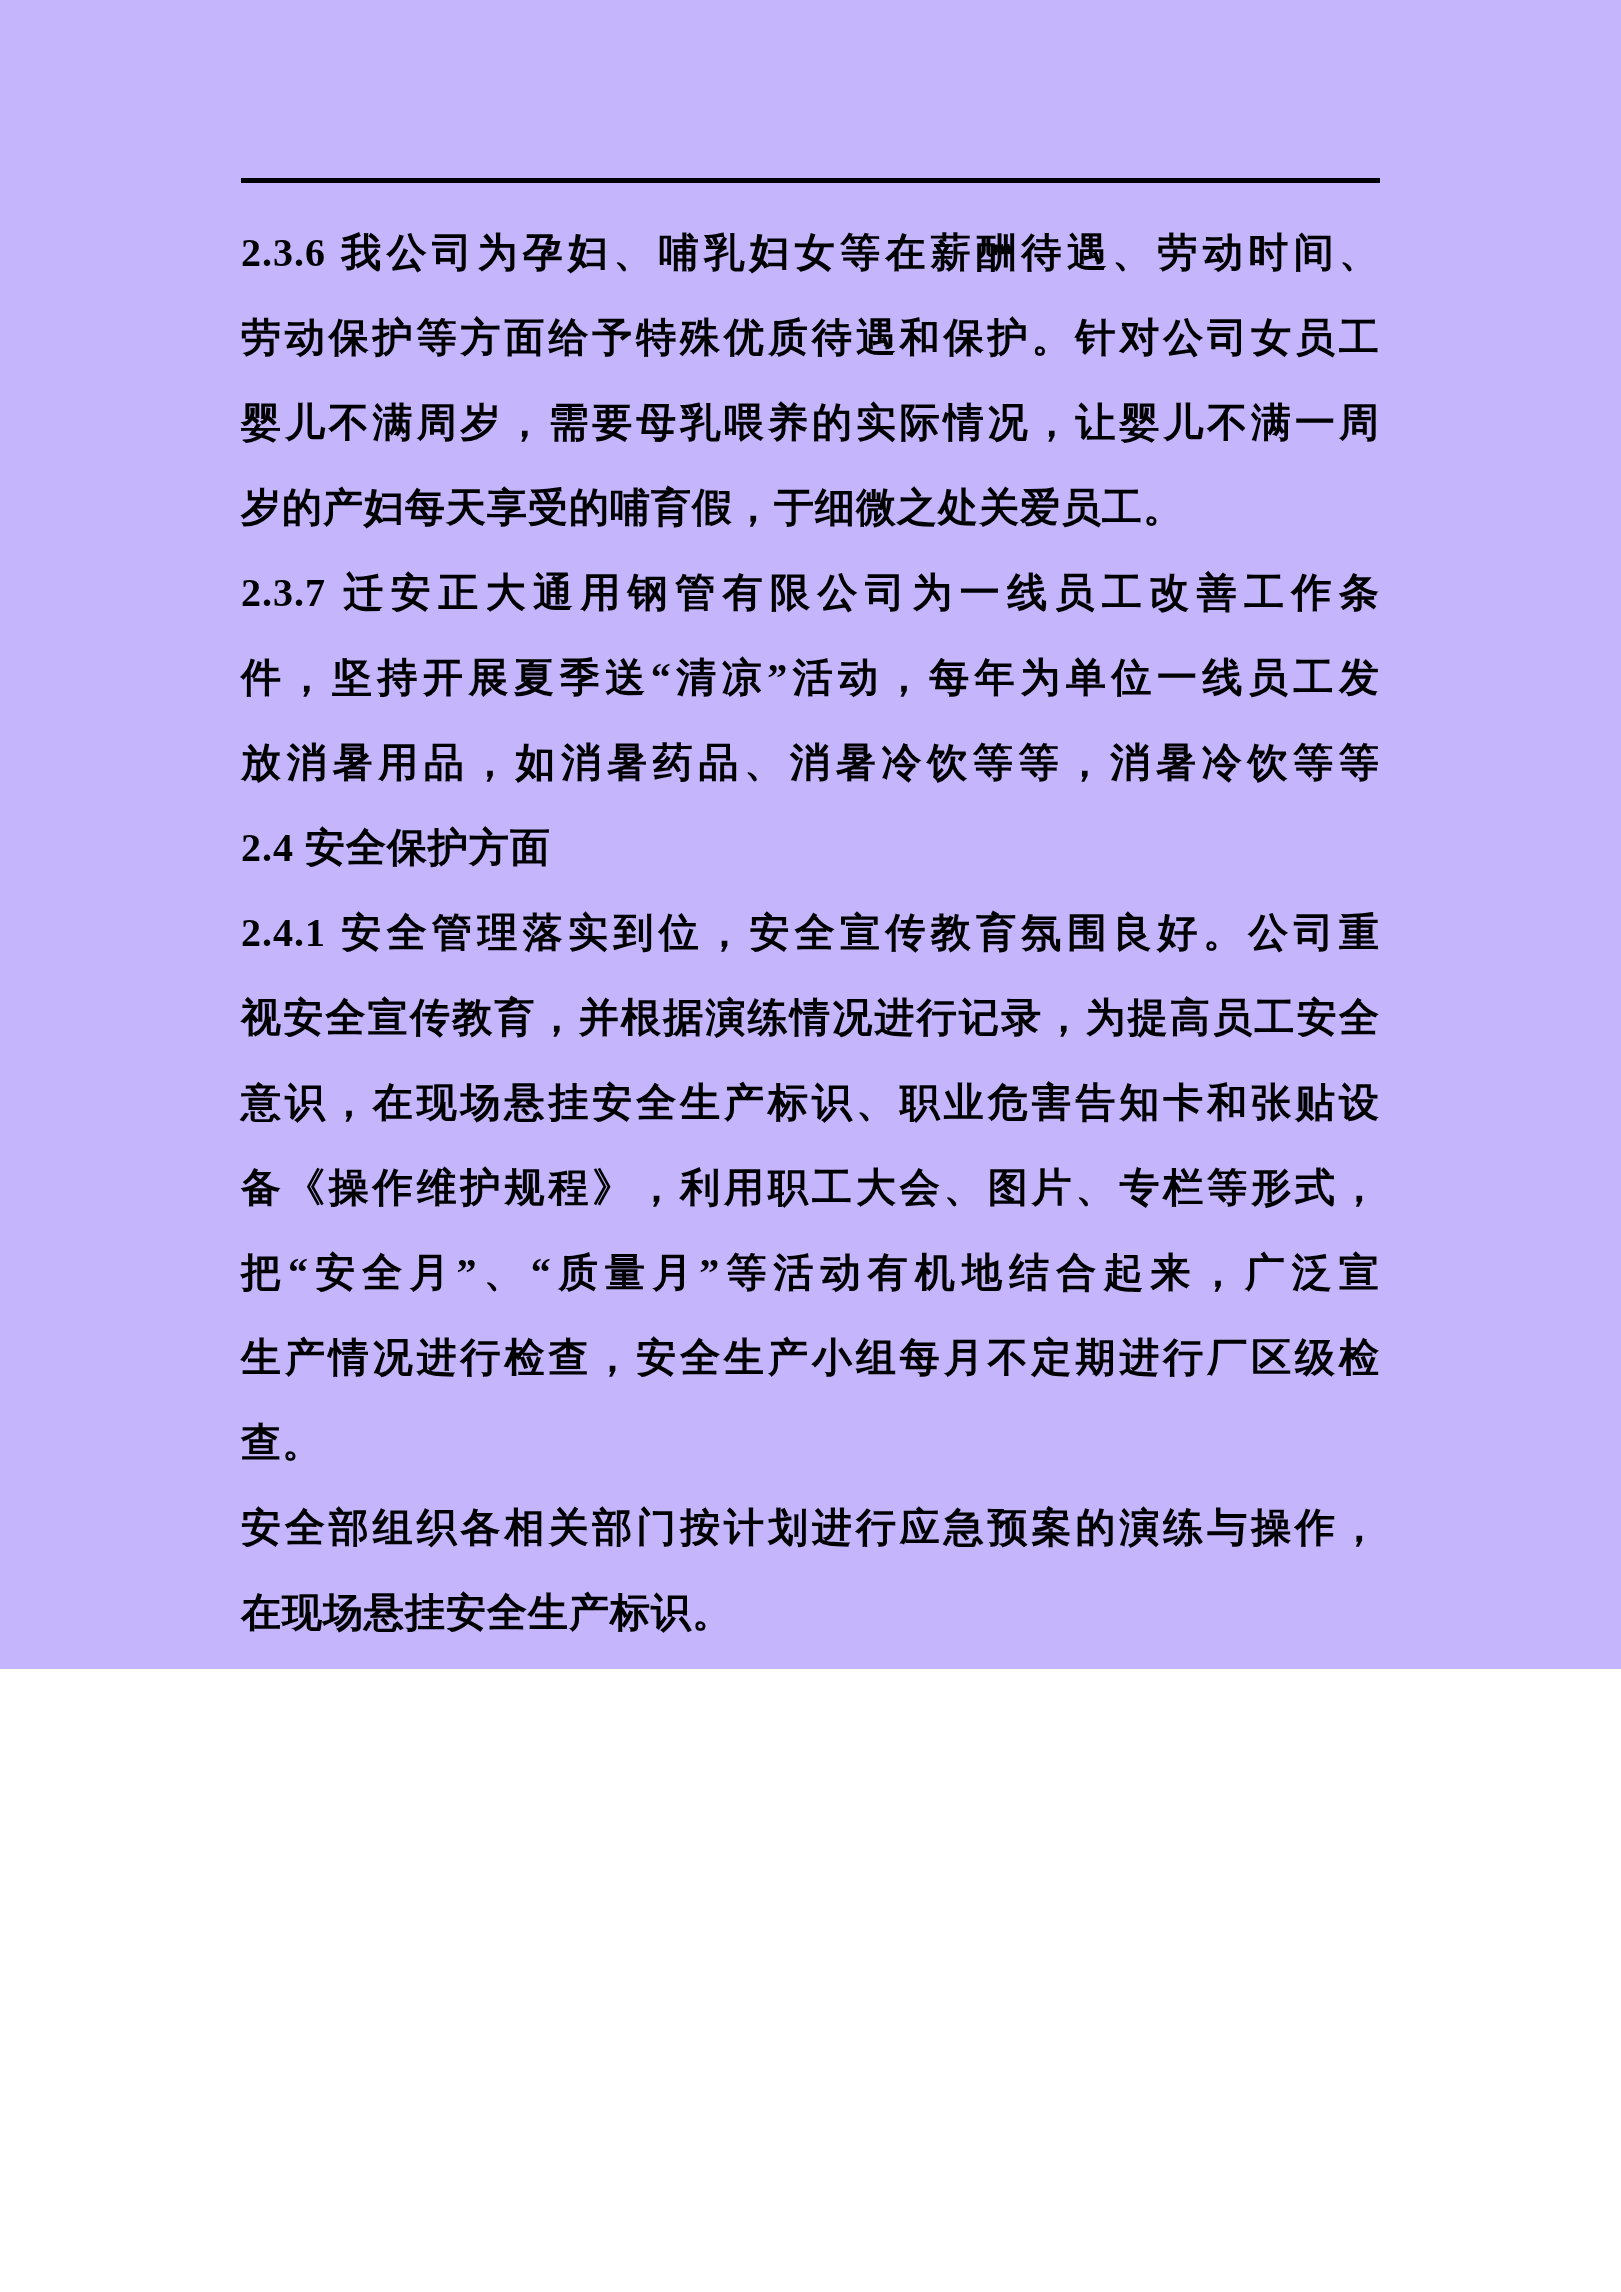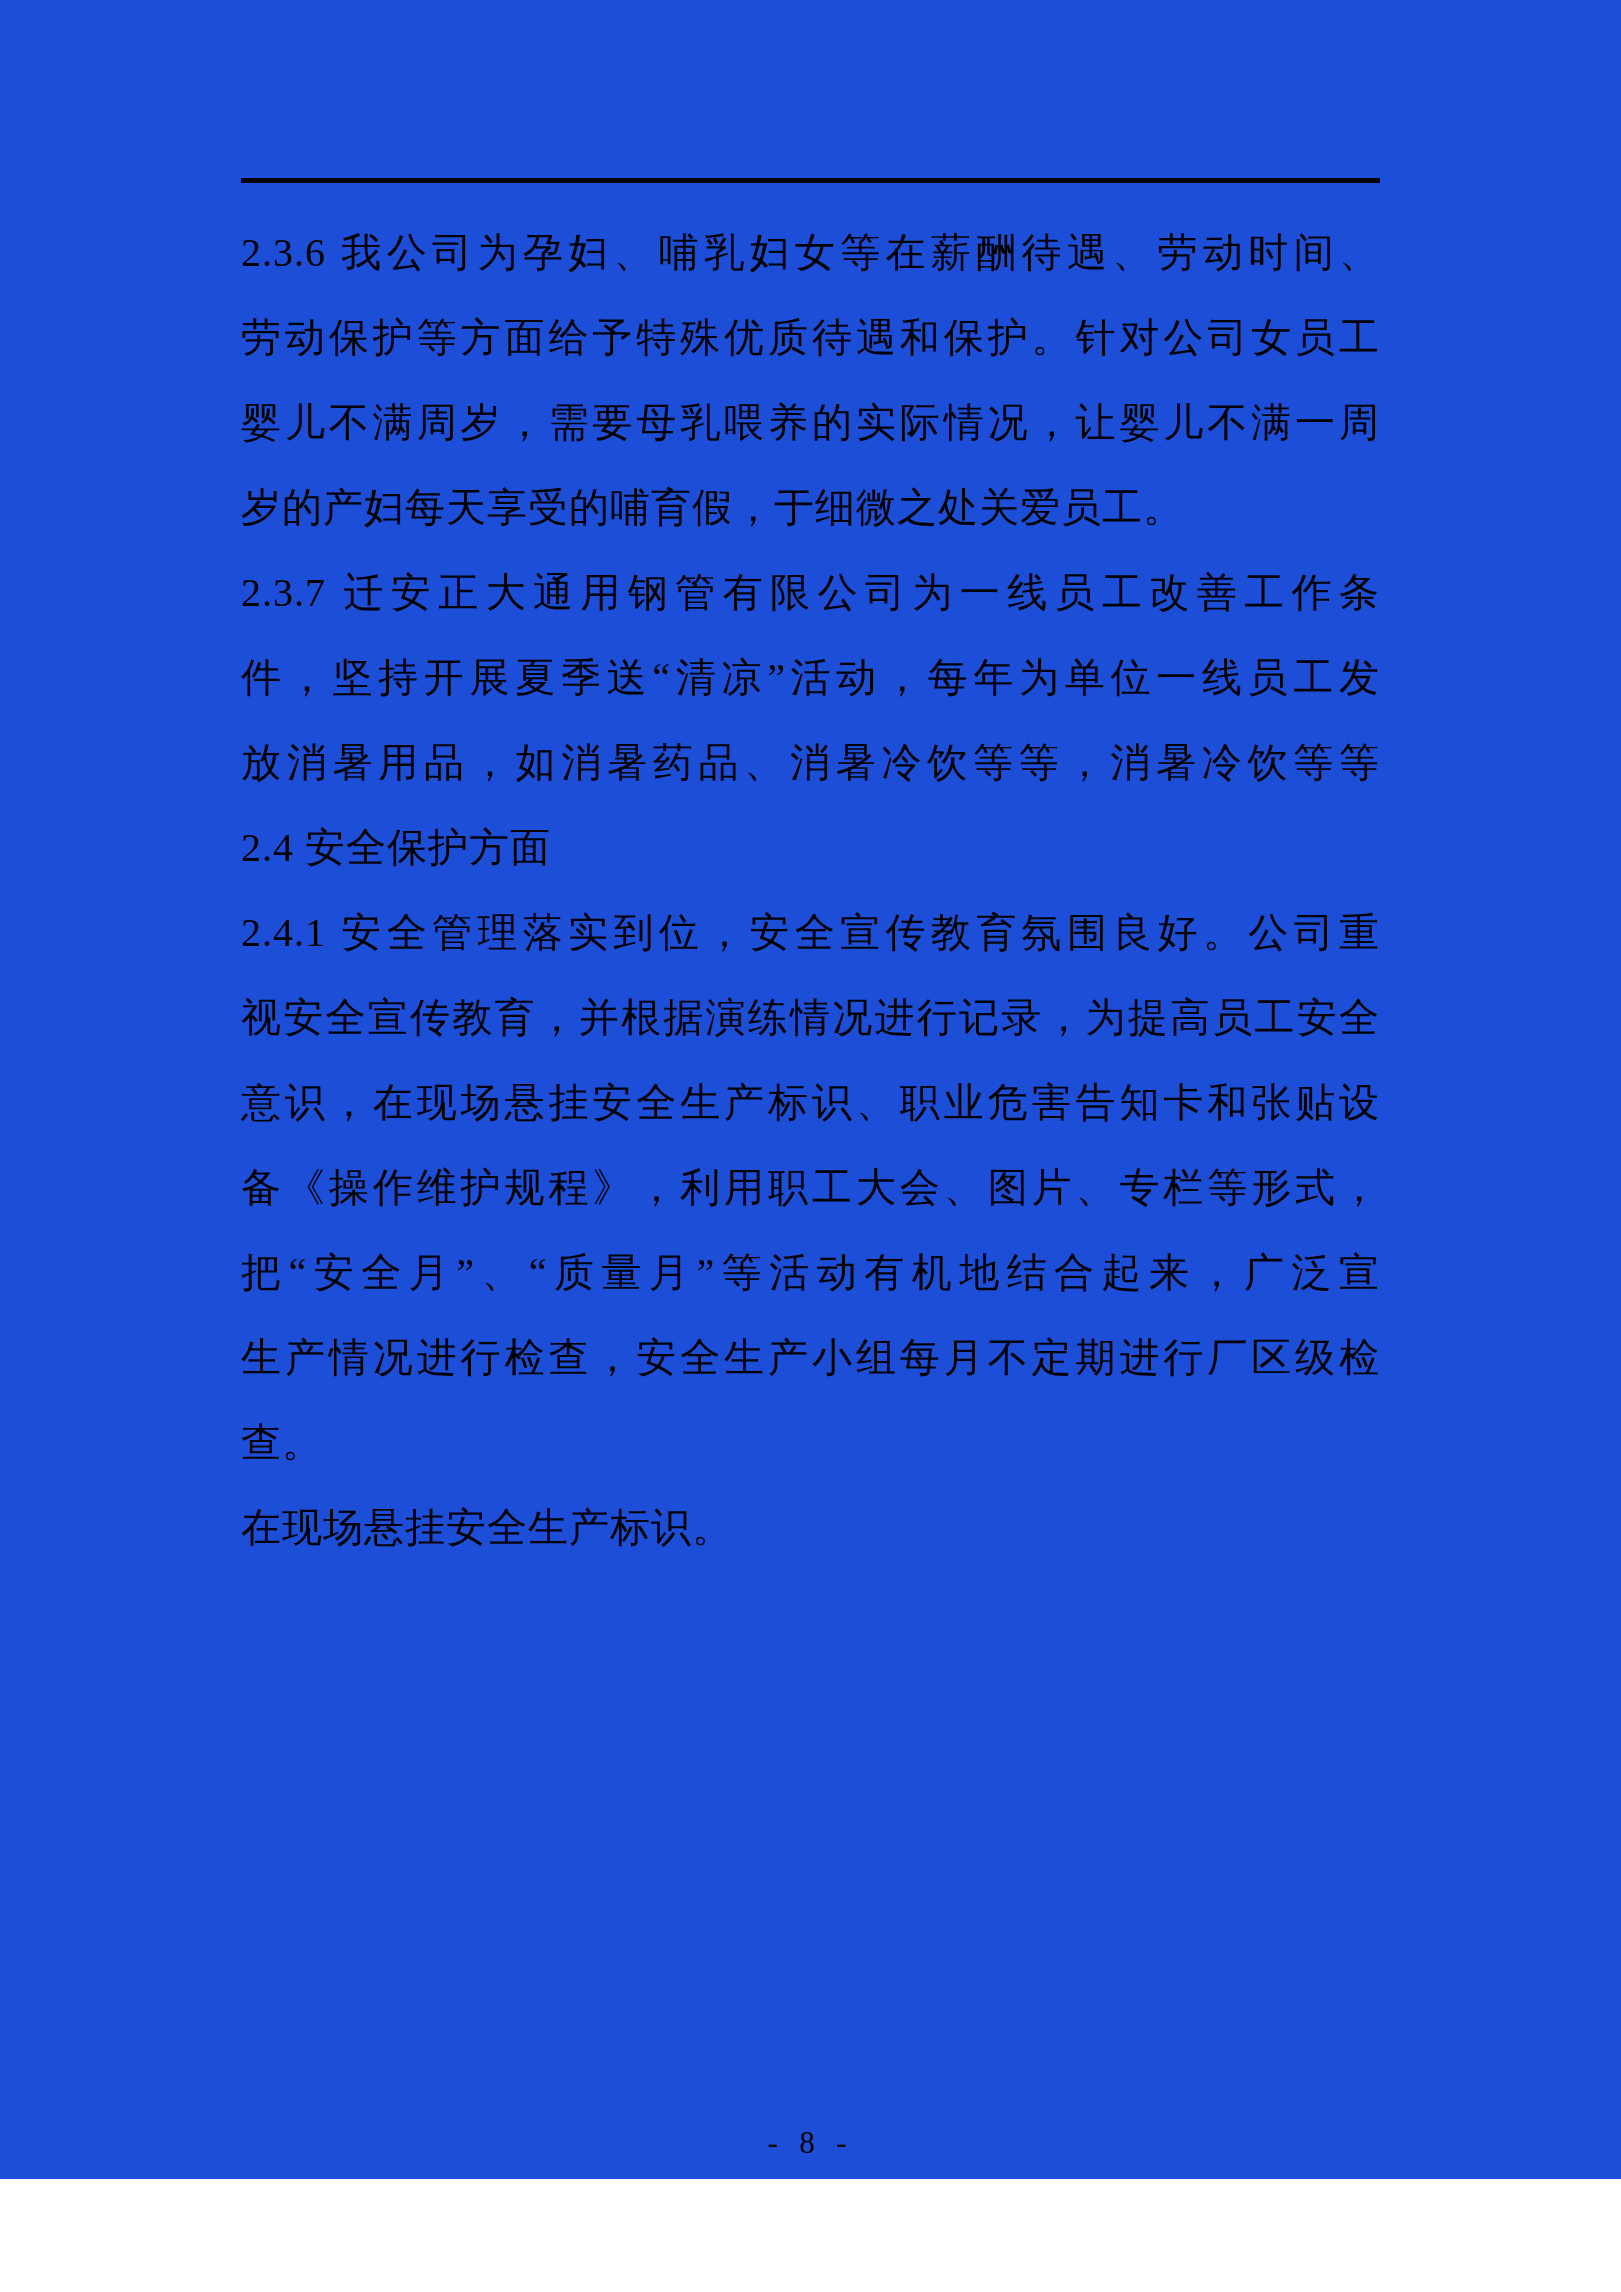--- a/index.html
+++ b/index.html
@@ -3,25 +3,26 @@
 <meta charset="utf-8">
 <style>
   html, body {
     margin: 0;
     padding: 0;
     background: #ffffff;
   }
   .page {
     position: relative;
     width: 1621px;
-    height: 2179px;
-    background: #1d4ed8;
+    height: 1669px;
+    background: #c4b5fd;
     color: #000000;
     font-family: "Liberation Serif", serif;
     overflow: hidden;
+    font-weight: bold;
   }
   .header-rule {
     position: absolute;
     left: 241px;
     top: 178px;
     width: 1139px;
     height: 4.9px;
     background: #000000;
   }
   .body-text {
@@ -74,20 +75,21 @@
     <p class="line fill">件，坚持开展夏季送“清凉”活动，每年为单位一线员工发</p>
     <p class="line fill">放消暑用品，如消暑药品、消暑冷饮等等，消暑冷饮等等</p>
     <p class="line">2.4 安全保护方面</p>
     <p class="line fill">2.4.1 安全管理落实到位，安全宣传教育氛围良好。公司重</p>
     <p class="line fill">视安全宣传教育，并根据演练情况进行记录，为提高员工安全</p>
     <p class="line fill">意识，在现场悬挂安全生产标识、职业危害告知卡和张贴设</p>
     <p class="line fill">备《操作维护规程》，利用职工大会、图片、专栏等形式，</p>
     <p class="line fill">把“安全月”、“质量月”等活动有机地结合起来，广泛宣</p>
     <p class="line fill">生产情况进行检查，安全生产小组每月不定期进行厂区级检</p>
     <p class="line">查。</p>
+    <p class="line fill">安全部组织各相关部门按计划进行应急预案的演练与操作，</p>
     <p class="line">在现场悬挂安全生产标识。</p>
   </main>
 
   <footer class="page-footer">
     <span class="page-number">- 8 -</span>
   </footer>
 
 </div>
 
 

